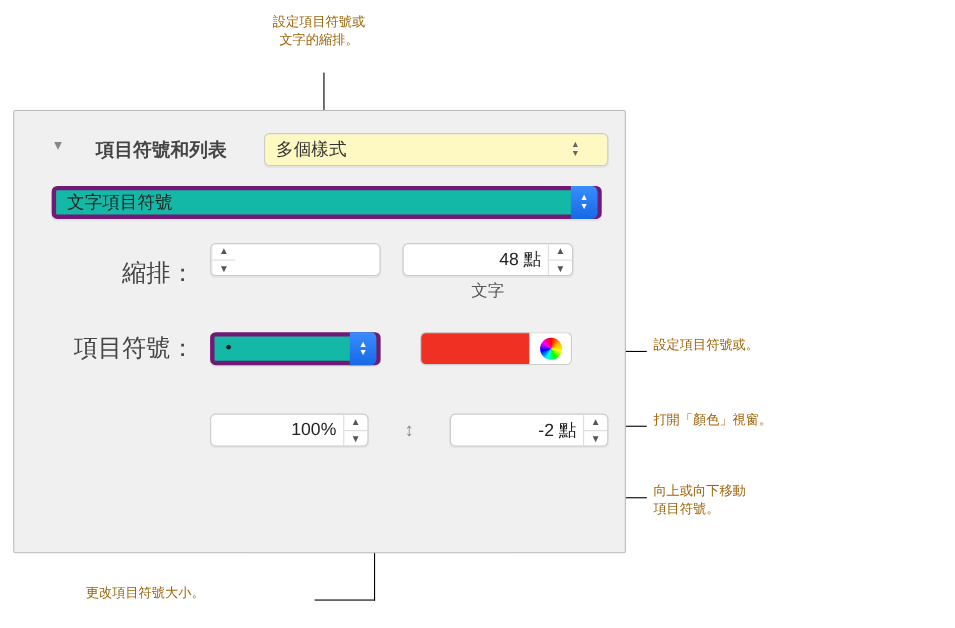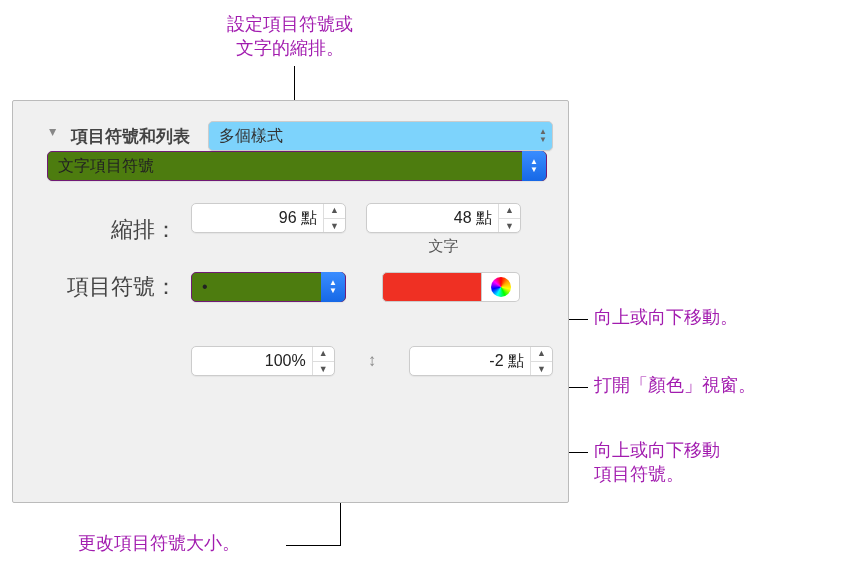--- a/index.html
+++ b/index.html
@@ -18,21 +18,22 @@
       width: 557px;
       height: 403px;
       border: 1px solid #bbb;
       background: #f0f0f0;
       border-radius: 2px;
       padding: 20px 15px 20px 34px;
     }
     .section-header {
       display: flex;
       align-items: center;
-      gap: 10px;
+      gap: 26px;
+      margin-bottom: 18px;
     }
     .disclosure {
       color: #888;
       font-size: 14px;
       transform: rotate(90deg);
       display: inline-block;
       width: 14px;
     }
     .section-title {
       font-size: 17px;
@@ -40,45 +41,45 @@
       color: #444;
     }
     .style-select {
       flex: 1;
       margin-left: 8px;
     }
     .mac-select {
       display: flex;
       align-items: center;
       justify-content: space-between;
-      background: #7dd3fc;
+      background: #fef9c3;
       border: 1px solid #ccc;
       border-radius: 5px;
       height: 30px;
-      padding: 0 0 0 10px;
+      padding: 0 20px 0 10px;
       font-size: 16px;
       box-shadow: 0 1px 1px rgba(0,0,0,0.05);
     }
     .mac-select-text { color: #333; }
     .updown-gray {
       width: 18px;
       height: 22px;
       display: flex;
       flex-direction: column;
       align-items: center;
       justify-content: center;
       color: #666;
       font-size: 8px;
       line-height: 8px;
     }
     .popup-select {
       display: flex;
       align-items: center;
-      background: #4d7c0f;
-      border: 1px solid #701a75;
+      background: #14b8a6;
+      border: 4px solid #701a75;
       border-radius: 5px;
       height: 30px;
       padding: 0 0 0 10px;
       font-size: 16px;
       box-shadow: 0 1px 1px rgba(0,0,0,0.06);
     }
     .popup-select .popup-text { flex: 1; color: #222; }
     .blue-endcap {
       width: 24px;
       height: 30px;
@@ -141,21 +142,21 @@
       text-align: center;
       margin-top: 4px;
     }
     .indent-row .label { width: 130px; }
     .indent-group {
       display: flex;
       gap: 20px;
       margin-left: 14px;
     }
     .indent-col { display: flex; flex-direction: column; width: 155px; }
-    .bullet-row { margin-top: 16px; margin-bottom: 44px; }
+    .bullet-row { margin-top: 28px; margin-bottom: 44px; }
     .bullet-row .label { width: 130px; }
     .bullet-select { width: 155px; margin-left: 14px; }
     .color-swatch {
       width: 100px;
       height: 30px;
       background: #ef3023;
       border: 1px solid #ccc;
       border-radius: 5px 0 0 5px;
       margin-left: 36px;
     }
@@ -183,43 +184,43 @@
       height: 30px;
       display: flex;
       align-items: center;
       justify-content: center;
       color: #888;
       font-size: 17px;
     }
     
     .callout {
       position: absolute;
-      font-size: 18px;
-      color: #a21caf;
+      font-size: 12px;
+      color: #a16207;
       line-height: 1.35;
     }
     .callout-line {
       position: absolute;
       background: #000;
     }
   </style>
 </head>
 <body>
 
 <div class="callout" style="left:180px; top:12px; width:220px; text-align:center;">
   <span style="white-space:pre-line;">設定項目符號或
 文字的縮排。</span>
 </div>
 <div class="callout-line" style="left:294px; top:66px; width:1px; height:157px;"></div>
 <div class="callout-line" style="left:197px; top:223px; width:340px; height:1px;"></div>
 <div class="callout-line" style="left:197px; top:223px; width:1px; height:7px;"></div>
 <div class="callout-line" style="left:536px; top:223px; width:1px; height:7px;"></div>
 
 <div class="callout" style="left:594px; top:305px;">
-  <span>向上或向下移動。</span>
+  <span>設定項目符號或。</span>
 </div>
 <div class="callout-line" style="left:463px; top:319px; width:125px; height:1px;"></div>
 
 <div class="callout" style="left:594px; top:373px;">
   <span>打開「顏色」視窗。</span>
 </div>
 <div class="callout-line" style="left:530px; top:368px; width:1px; height:19px;"></div>
 <div class="callout-line" style="left:530px; top:387px; width:58px; height:1px;"></div>
 
 <div class="callout" style="left:594px; top:438px;">
@@ -255,21 +256,20 @@
         <span>▲</span>
         <span>▼</span>
       </span>
   </div>
 
   <div class="row indent-row">
     <span class="label">縮排：</span>
     <div class="indent-group">
       <div class="indent-col">
         <div class="stepper-field">
-          <span class="stepper-text">96 點</span>
           <span class="stepper-arrows">
               <span class="arr">▲</span>
               <span class="arr">▼</span>
             </span>
         </div>
       </div>
       <div class="indent-col">
         <div class="stepper-field">
           <span class="stepper-text">48 點</span>
           <span class="stepper-arrows">

